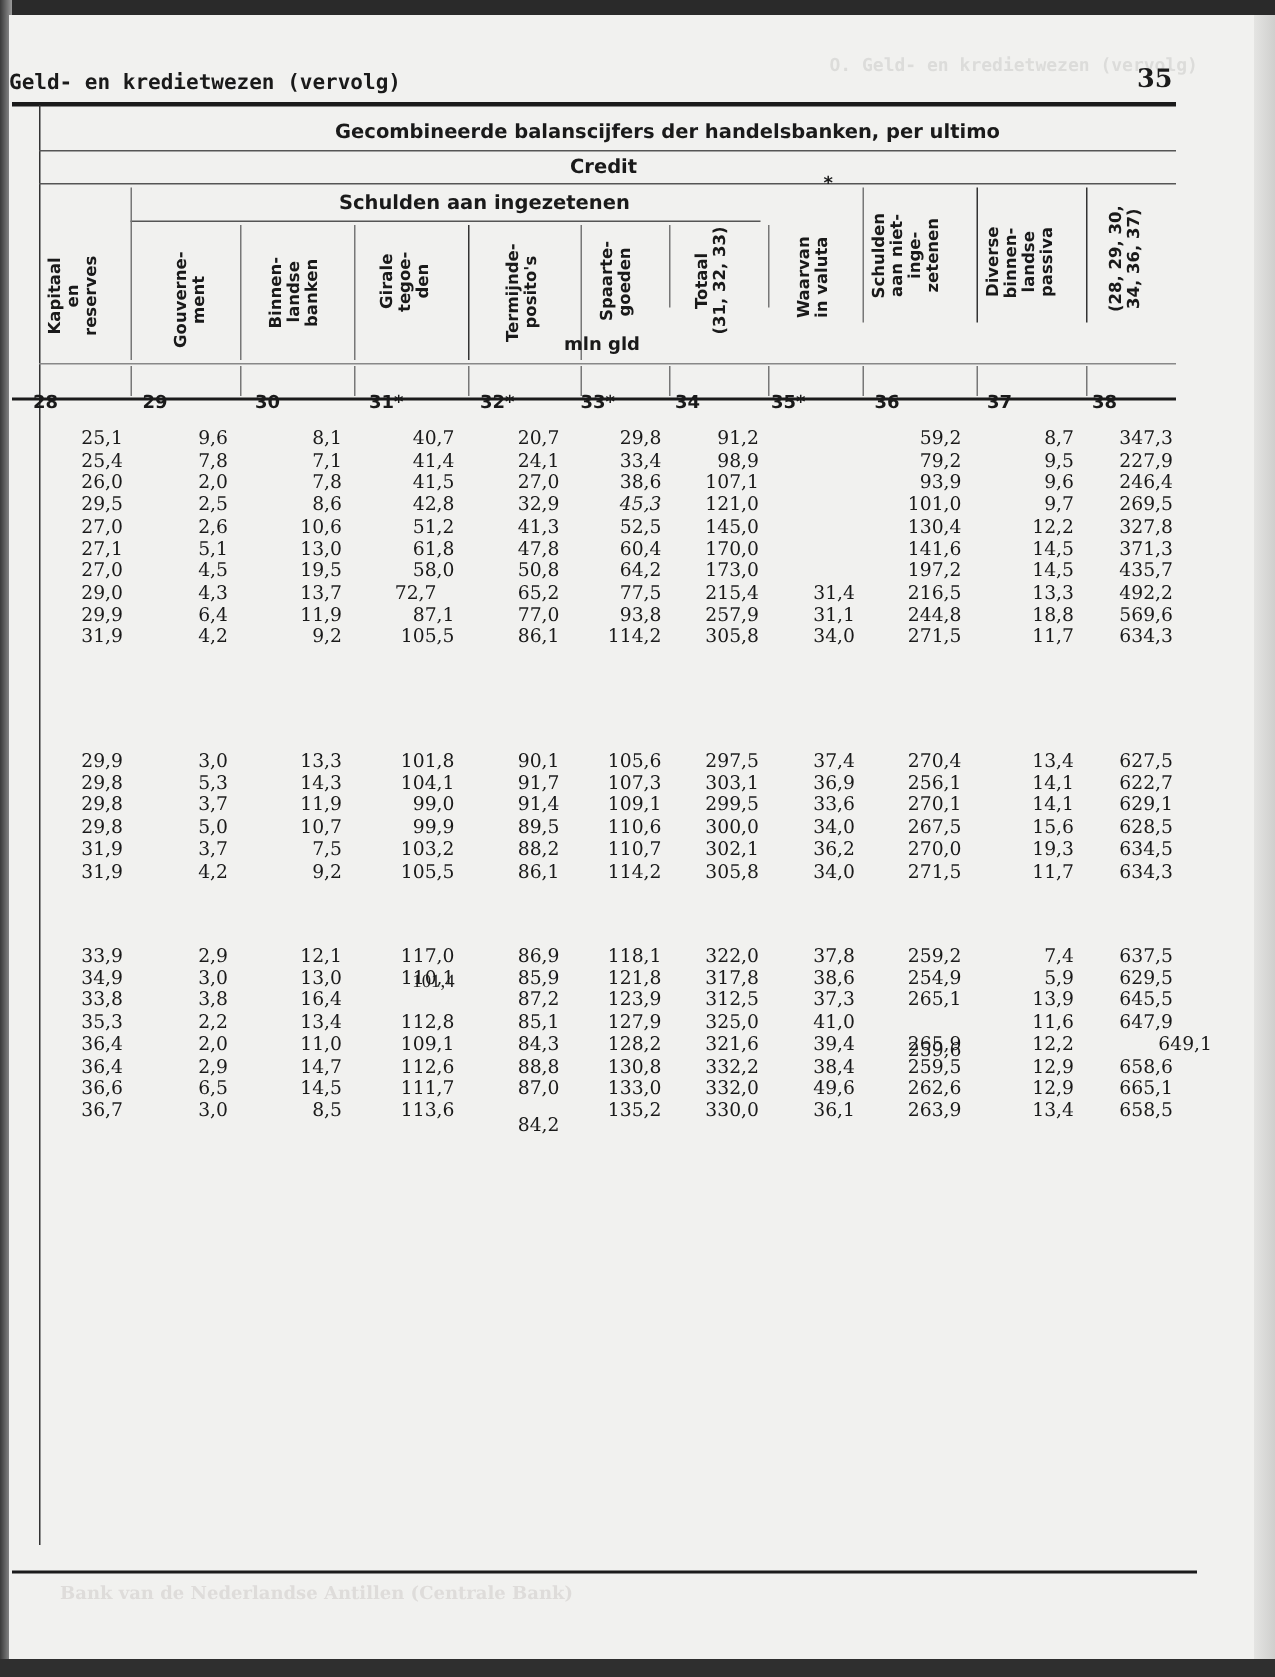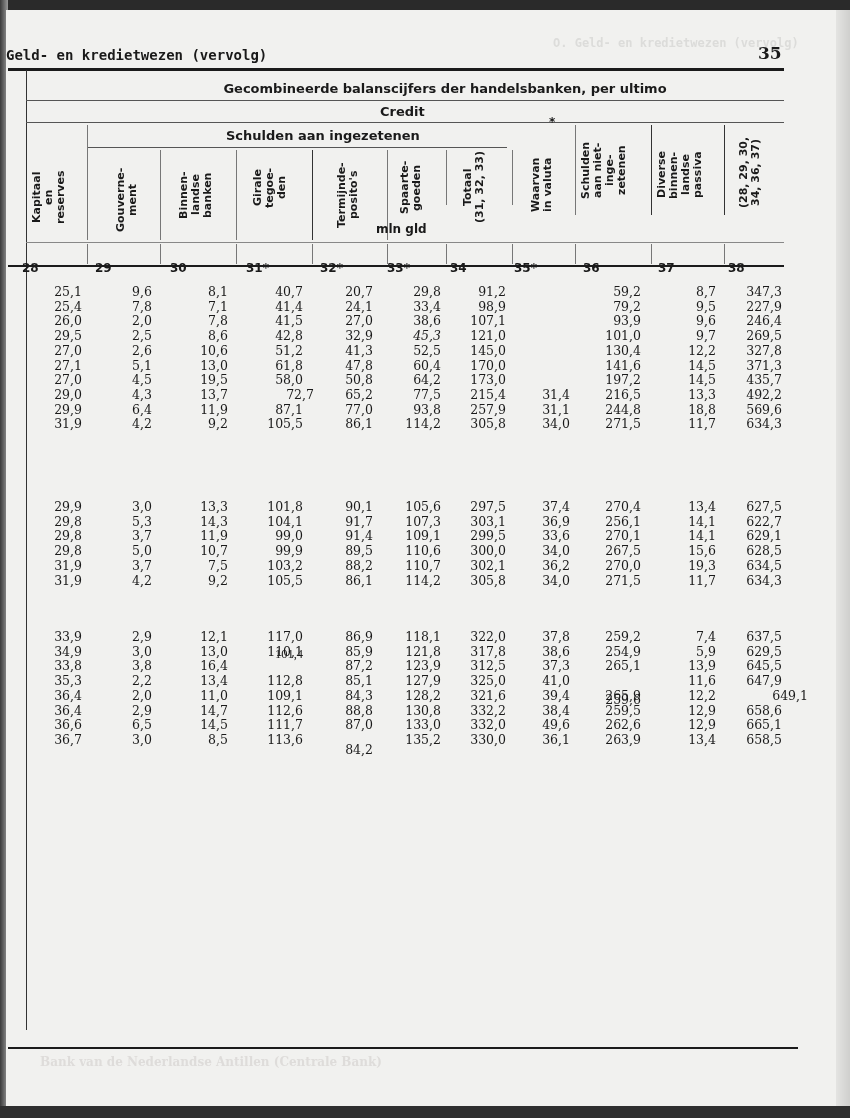--- a/index.html
+++ b/index.html
@@ -241,21 +241,21 @@
     <div class="data-cell" style="top: 373.2px; left: 313px; width: 60px;">50,8</div>
     <div class="data-cell" style="top: 373.2px; left: 381px; width: 60px;">64,2</div>
     <div class="data-cell" style="top: 373.2px; left: 446px; width: 60px;">173,0</div>
     <div class="data-cell" style="top: 373.2px; left: 510px; width: 60px;"></div>
     <div class="data-cell" style="top: 373.2px; left: 581px; width: 60px;">197,2</div>
     <div class="data-cell" style="top: 373.2px; left: 656px; width: 60px;">14,5</div>
     <div class="data-cell" style="top: 373.2px; left: 722px; width: 60px;">435,7</div>
     <div class="data-cell" style="top: 387.9px; left: 22px; width: 60px;">29,0</div>
     <div class="data-cell" style="top: 387.9px; left: 92px; width: 60px;">4,3</div>
     <div class="data-cell" style="top: 387.9px; left: 168px; width: 60px;">13,7</div>
-    <div class="data-cell" style="top: 387.9px; left: 254px; width: 60px;">72,7</div>
+    <div class="data-cell" style="top: 387.9px; left: 231px; width: 60px;">72,7</div>
     <div class="data-cell" style="top: 387.9px; left: 313px; width: 60px;">65,2</div>
     <div class="data-cell" style="top: 387.9px; left: 381px; width: 60px;">77,5</div>
     <div class="data-cell" style="top: 387.9px; left: 446px; width: 60px;">215,4</div>
     <div class="data-cell" style="top: 387.9px; left: 510px; width: 60px;">31,4</div>
     <div class="data-cell" style="top: 387.9px; left: 581px; width: 60px;">216,5</div>
     <div class="data-cell" style="top: 387.9px; left: 656px; width: 60px;">13,3</div>
     <div class="data-cell" style="top: 387.9px; left: 722px; width: 60px;">492,2</div>
     <div class="data-cell" style="top: 402.6px; left: 22px; width: 60px;">29,9</div>
     <div class="data-cell" style="top: 402.6px; left: 92px; width: 60px;">6,4</div>
     <div class="data-cell" style="top: 402.6px; left: 168px; width: 60px;">11,9</div>

